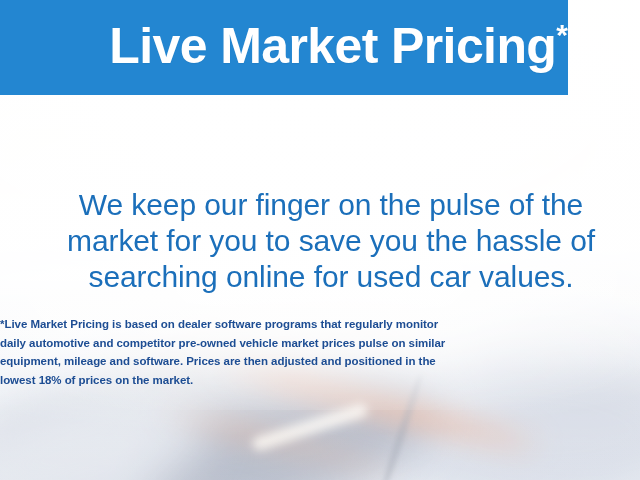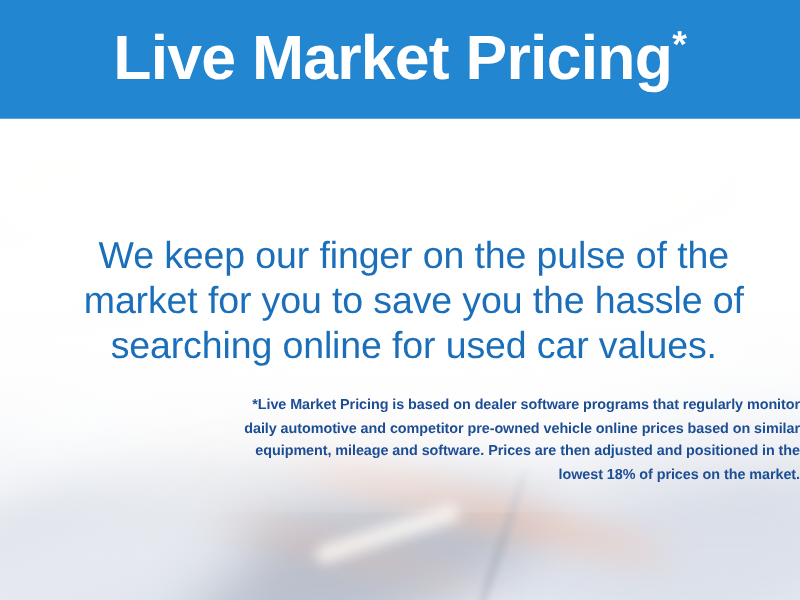--- a/index.html
+++ b/index.html
@@ -165,26 +165,26 @@
     position: absolute;
     left: 0; top: 150px; width: 640px; height: 260px;
     background: radial-gradient(ellipse 420px 150px at 50% 50%, rgba(255,255,255,0.72) 0%, rgba(255,255,255,0.34) 60%, rgba(255,255,255,0.0) 100%);
   }
 
   
   .header-band {
     position: absolute;
     left: 0;
     top: 0;
-    width: 640px;
+    width: 568px;
     height: 95px;
     background: #2386d1;
     display: flex;
     align-items: center;
-    justify-content: center;
+    justify-content: flex-end;
   }
 
   .header-title {
     color: #ffffff;
     font-size: 50px;
     font-weight: bold;
     letter-spacing: -0.6px;
     line-height: 1;
     white-space: nowrap;
     margin: 0;
@@ -213,21 +213,21 @@
     margin: 11px;
   }
   .headline .hl-line { display: block; white-space: nowrap; }
 
   
   .fineprint {
     position: absolute;
     left: 0;
     top: 315px;
     width: 640px;
-    text-align: right;
+    text-align: left;
     color: #1d4d93;
     font-size: 11.5px;
     font-weight: bold;
     line-height: 18.6px;
     letter-spacing: -0.05px;
     margin: 0;
   }
   .fineprint .fp-line { display: block; white-space: nowrap; }
 </style>
 </head>
@@ -271,18 +271,18 @@
   </div>
 
   <p class="headline">
     <span class="hl-line">We keep our finger on the pulse of the</span>
     <span class="hl-line">market for you to save you the hassle of</span>
     <span class="hl-line">searching online for used car values.</span>
   </p>
 
   <p class="fineprint">
     <span class="fp-line">*Live Market Pricing is based on dealer software programs that regularly monitor</span>
-    <span class="fp-line">daily automotive and competitor pre-owned vehicle online prices based on similar</span>
+    <span class="fp-line">daily automotive and competitor pre-owned vehicle market prices pulse on similar</span>
     <span class="fp-line">equipment, mileage and software. Prices are then adjusted and positioned in the</span>
     <span class="fp-line">lowest 18% of prices on the market.</span>
   </p>
 
 </div>
 
 </body></html>

